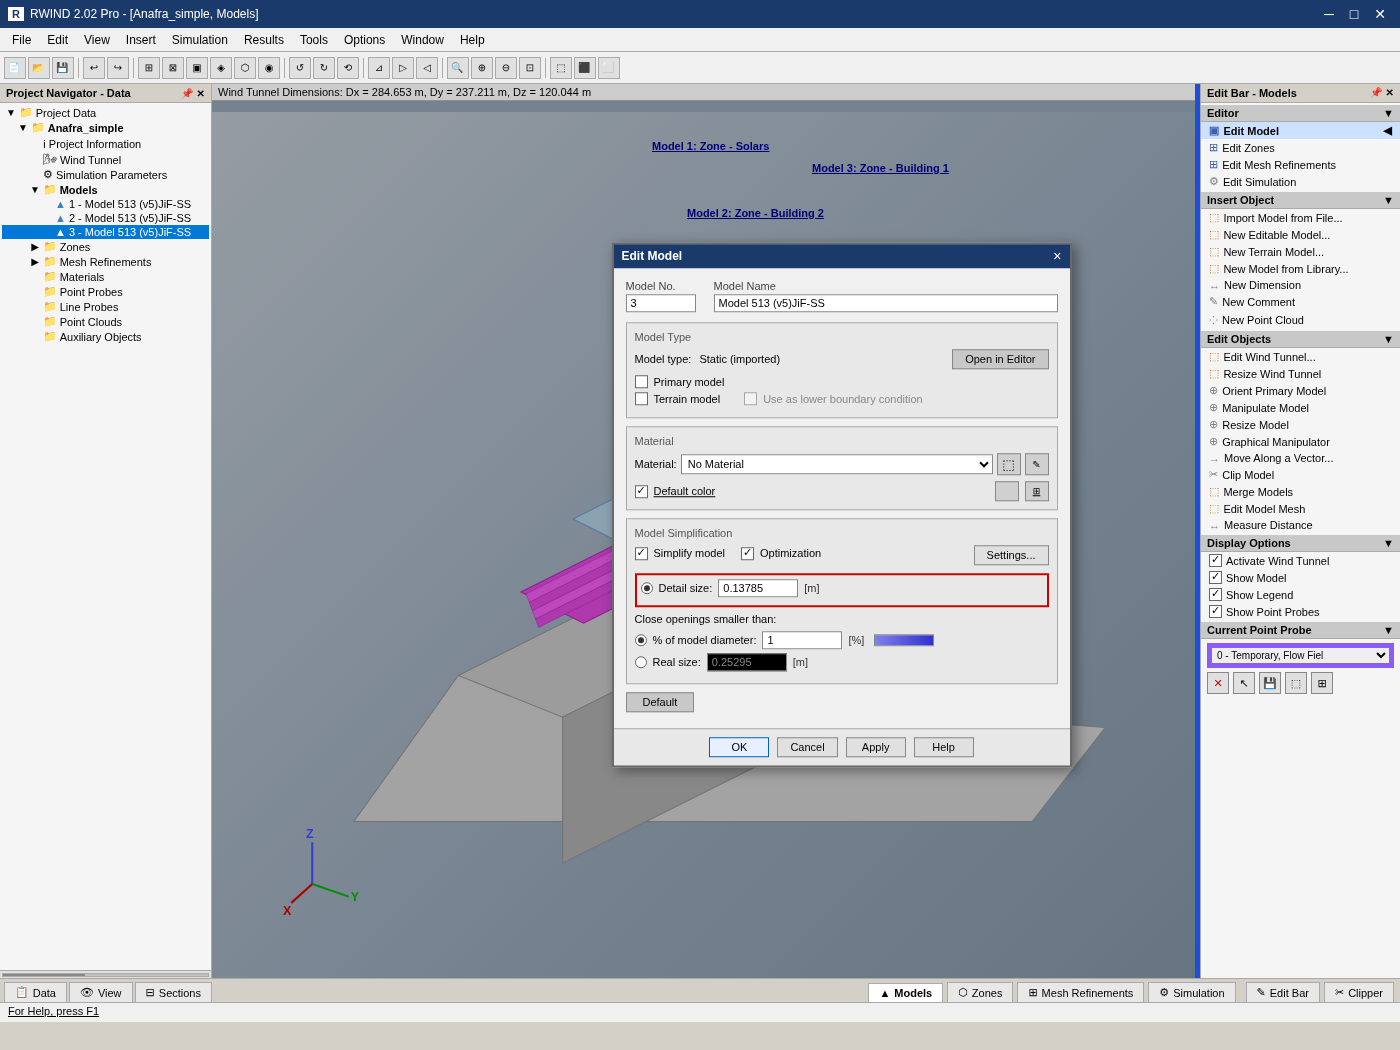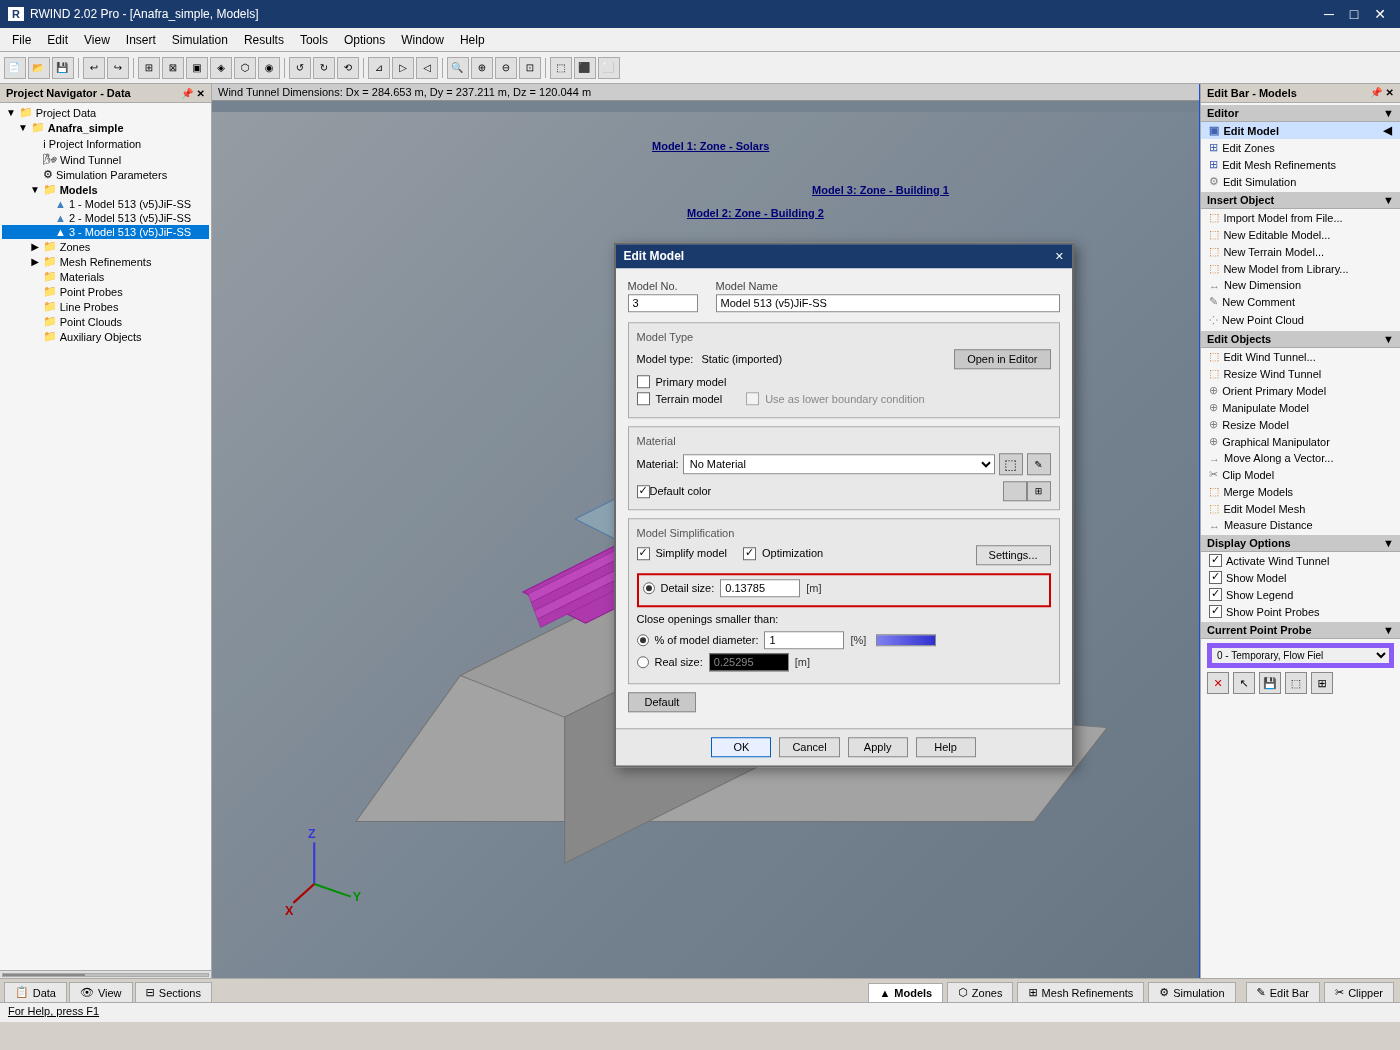--- a/index.html
+++ b/index.html
@@ -29,21 +29,21 @@
     #left-panel-header { background: #d4d0c8; padding: 3px 6px; font-size: 11px; font-weight: bold; border-bottom: 1px solid #aaa; display: flex; justify-content: space-between; align-items: center; }
     #project-tree { flex: 1; overflow-y: auto; padding: 2px; font-size: 11px; }
     .tree-item { padding: 1px 4px; cursor: pointer; white-space: nowrap; display: flex; align-items: center; gap: 3px; }
     .tree-item.selected { background: #0078d7; color: #fff; }
     .tree-indent-1 { padding-left: 16px; }
     .tree-indent-2 { padding-left: 28px; }
     .tree-indent-3 { padding-left: 40px; }
     .tree-expand { width: 10px; display: inline-block; text-align: center; font-size: 10px; }
 
     
-    #viewport { flex: 1; background: #8a9aaa; position: relative; overflow: hidden; border-right: 1px solid #1d4ed8; }
+    #viewport { flex: 1; background: #8a9aaa; position: relative; overflow: hidden; border-right: 5px solid #1d4ed8; }
     #viewport-info { background: #f0f0f0; padding: 2px 6px; font-size: 11px; border-bottom: 1px solid #aaa; }
 
     
     #right-panel { width: 200px; background: #f5f5f5; border-left: 1px solid #aaa; display: flex; flex-direction: column; overflow-y: auto; }
     #right-panel-header { background: #d4d0c8; padding: 3px 6px; font-size: 11px; font-weight: bold; border-bottom: 1px solid #aaa; display: flex; justify-content: space-between; }
     .panel-section-title { background: #c8c8c8; padding: 2px 6px; font-size: 11px; font-weight: bold; border-bottom: 1px solid #aaa; margin-top: 2px; display: flex; justify-content: space-between; align-items: center; }
     .panel-item { padding: 2px 8px; cursor: pointer; font-size: 11px; display: flex; align-items: center; gap: 4px; }
 
     
     #bottom-tabs { height: 24px; background: #d4d0c8; border-top: 1px solid #aaa; display: flex; align-items: flex-end; padding: 0 4px; }
@@ -318,21 +318,21 @@
             <line x1="0" y1="0" x2="35" y2="12" stroke="#00aa00" stroke-width="2"></line>
             <text x="37" y="16" font-size="12" fill="#00aa00" font-weight="bold">Y</text>
             <line x1="0" y1="0" x2="-20" y2="18" stroke="#cc0000" stroke-width="2"></line>
             <text x="-28" y="30" font-size="12" fill="#cc0000" font-weight="bold">X</text>
           </g>
         </svg>
 
         
         <div class="scene-label" style="left:440px;top:28px;">Model 1: Zone - Solars</div>
         <div class="scene-label" style="left:475px;top:95px;">Model 2: Zone - Building 2</div>
-        <div class="scene-label" style="left:600px;top:72px;">Model 3: Zone - Building 1</div>
+        <div class="scene-label" style="left:600px;top:50px;">Model 3: Zone - Building 1</div>
       </div>
 
       <div id="dialog-overlay" style="position:absolute;top:0;left:0;right:0;bottom:0;background:rgba(0,0,0,0.15);display:flex;align-items:center;justify-content:center;">
         <div id="dialog" style="position:absolute;left:50%;top:50%;transform:translate(-20%,-55%);">
 
           <div id="dialog-titlebar">
             <span>Edit Model</span>
             <button id="dialog-close">×</button>
           </div>
 
@@ -376,21 +376,21 @@
             <div class="section-box">
               <div class="section-box-title">Material</div>
               <div class="material-row">
                 <span style="font-size:11px;">Material:</span>
                 <select class="material-select">
                   <option>No Material</option>
                 </select>
                 <button class="color-btn" title="Copy">⬚</button>
                 <button class="grid-btn" title="Edit">✎</button>
               </div>
-              <div style="display:flex;align-items:center;">
+              <div style="display:flex;align-items:center;gap:6px;text-decoration:underline;">
                 <div class="checked-box checked"></div>
                 <span style="font-size:11px;">Default color</span>
                 <div style="width:24px;height:20px;background:#d0d0d0;border:1px solid #888;margin-left:auto;"></div>
                 <div style="width:24px;height:20px;background:#d0d0d0;border:1px solid #888;display:flex;align-items:center;justify-content:center;font-size:9px;cursor:pointer;">⊞</div>
               </div>
             </div>
 
             <div class="section-box">
               <div class="section-box-title">Model Simplification</div>
               <div style="display:flex;align-items:center;gap:16px;margin-bottom:8px;">

